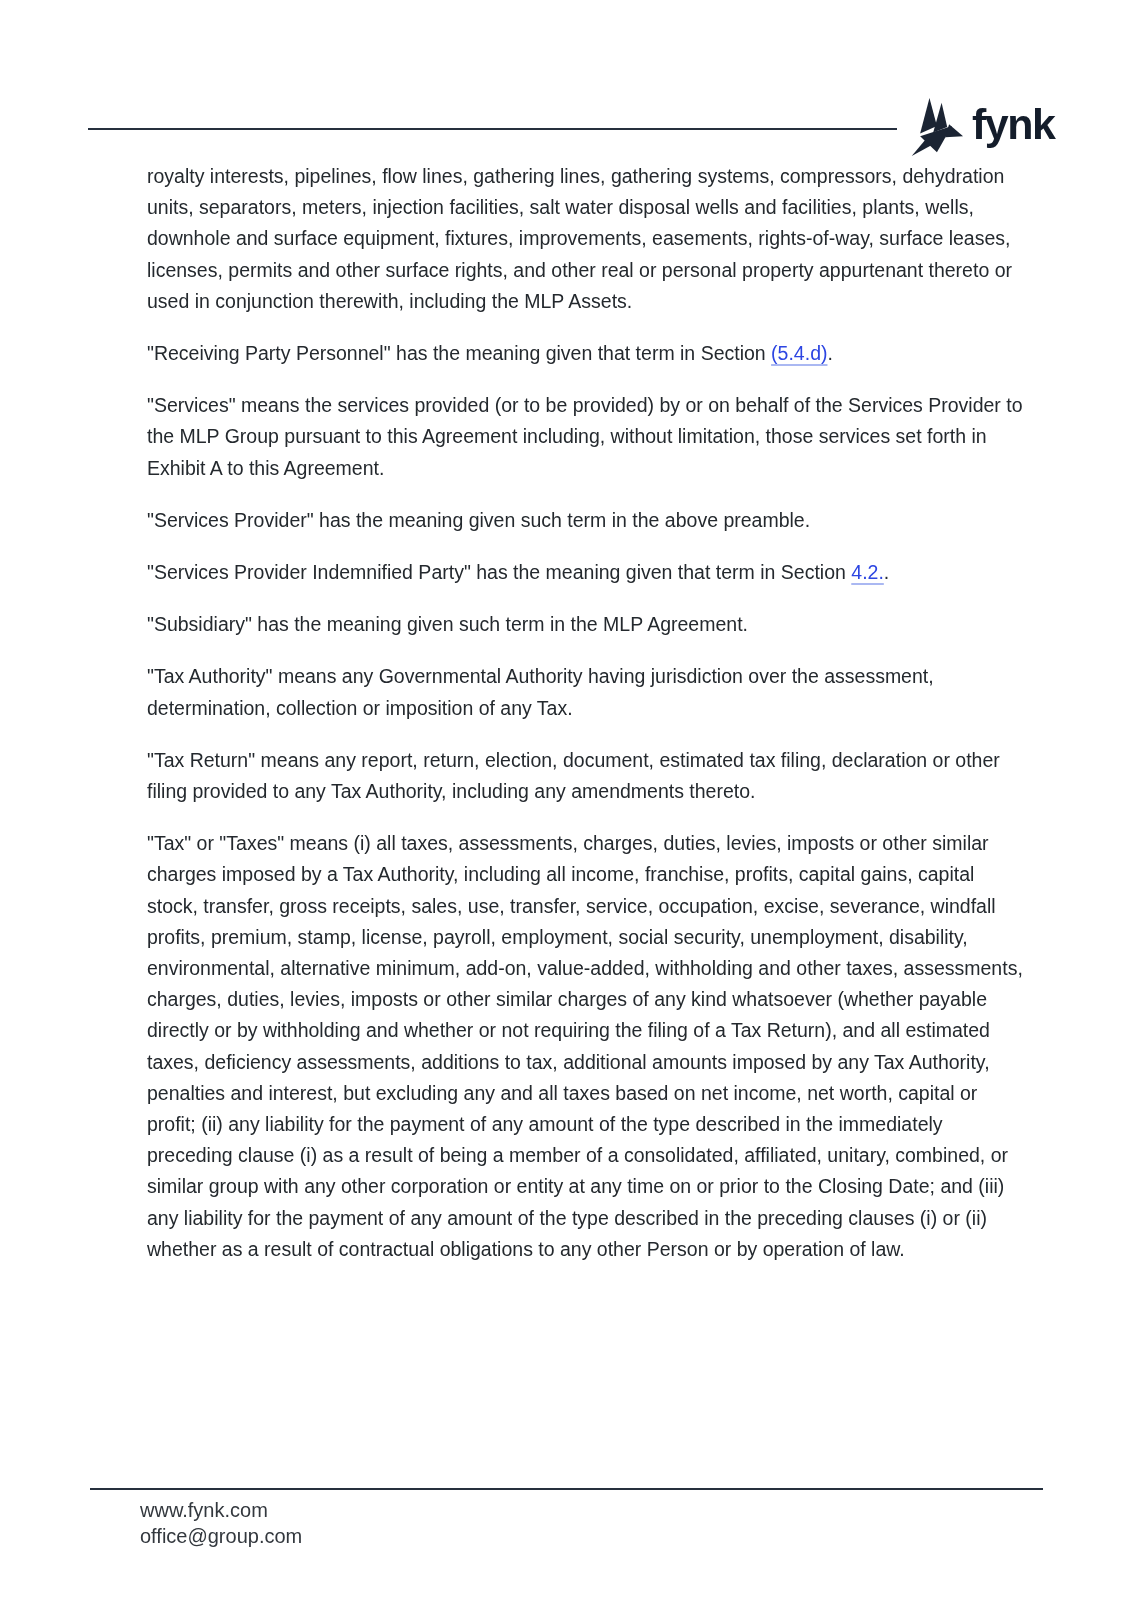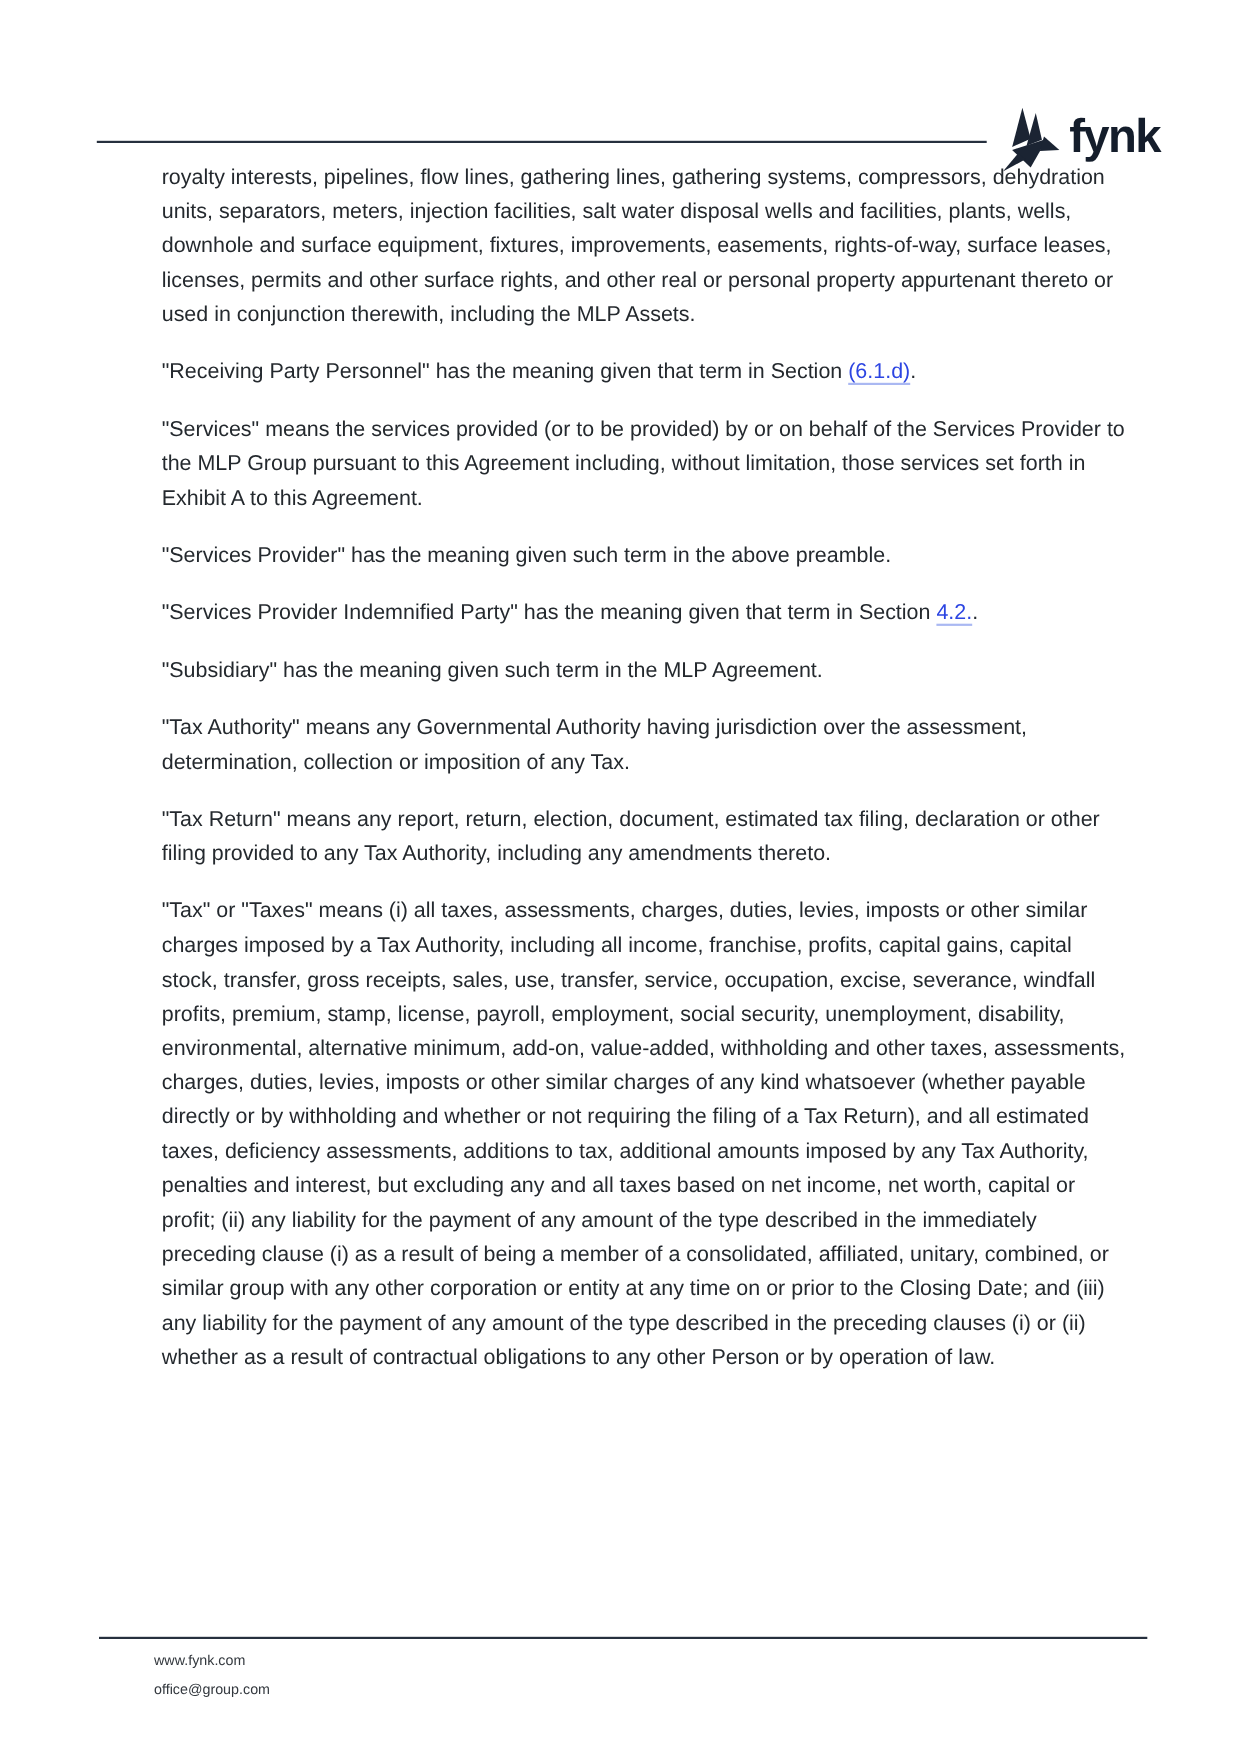--- a/index.html
+++ b/index.html
@@ -28,21 +28,21 @@
   .brand .wordmark {
     font-size: 43px;
     font-weight: 800;
     color: #141d2b;
     letter-spacing: -1.5px;
     line-height: 1;
     padding-bottom: 6px;
   }
   .content {
     position: absolute;
-    left: 147px; top: 146px;
+    left: 147px; top: 161px;
     width: 876px;
     font-size: 19.5px;
     line-height: 31.2px;
     color: #24292e;
   }
   .content p { margin: 0 0 21px 0; }
   a.doc-link {
     color: #2c45e2;
     text-decoration: underline;
     text-decoration-color: #aab8f2;
@@ -52,21 +52,21 @@
   }
   .footer-rule {
     position: absolute;
     left: 90px; top: 1488px;
     width: 953px; height: 2px;
     background: #26303e;
   }
   .footer-text {
     position: absolute;
     left: 140px; top: 1497px;
-    font-size: 13px;
+    font-size: 20px;
     line-height: 26px;
     color: #33383e;
   }
 </style>
 </head>
 <body>
 
 <div class="page">
 
   <div class="top-rule"></div>
@@ -81,21 +81,21 @@
         <polygon points="19,44 26,50 4,62"></polygon>
       </g>
     </svg>
     <span class="wordmark">fynk</span>
   </div>
 
   <div class="content">
 
     <p><span>royalty interests, pipelines, flow lines, gathering lines, gathering systems, compressors, dehydration units, separators, meters, injection facilities, salt water disposal wells and facilities, plants, wells, downhole and surface equipment, fixtures, improvements, easements, rights-of-way, surface leases, licenses, permits and other surface rights, and other real or personal property appurtenant thereto or used in conjunction therewith, including the MLP Assets.</span></p>
 
-    <p><span>"Receiving Party Personnel" has the meaning given that term in Section </span><a class="doc-link">(6.1.d)</a><span>.</span></p>
+    <p><span>"Receiving Party Personnel" has the meaning given that term in Section </span><a class="doc-link">(5.4.d)</a><span>.</span></p>
 
     <p><span>"Services" means the services provided (or to be provided) by or on behalf of the Services Provider to the MLP Group pursuant to this Agreement including, without limitation, those services set forth in Exhibit A to this Agreement.</span></p>
 
     <p><span>"Services Provider" has the meaning given such term in the above preamble.</span></p>
 
     <p><span>"Services Provider Indemnified Party" has the meaning given that term in Section </span><a class="doc-link">4.2.</a><span>.</span></p>
 
     <p><span>"Subsidiary" has the meaning given such term in the MLP Agreement.</span></p>
 
     <p><span>"Tax Authority" means any Governmental Authority having jurisdiction over the assessment, determination, collection or imposition of any Tax.</span></p>

